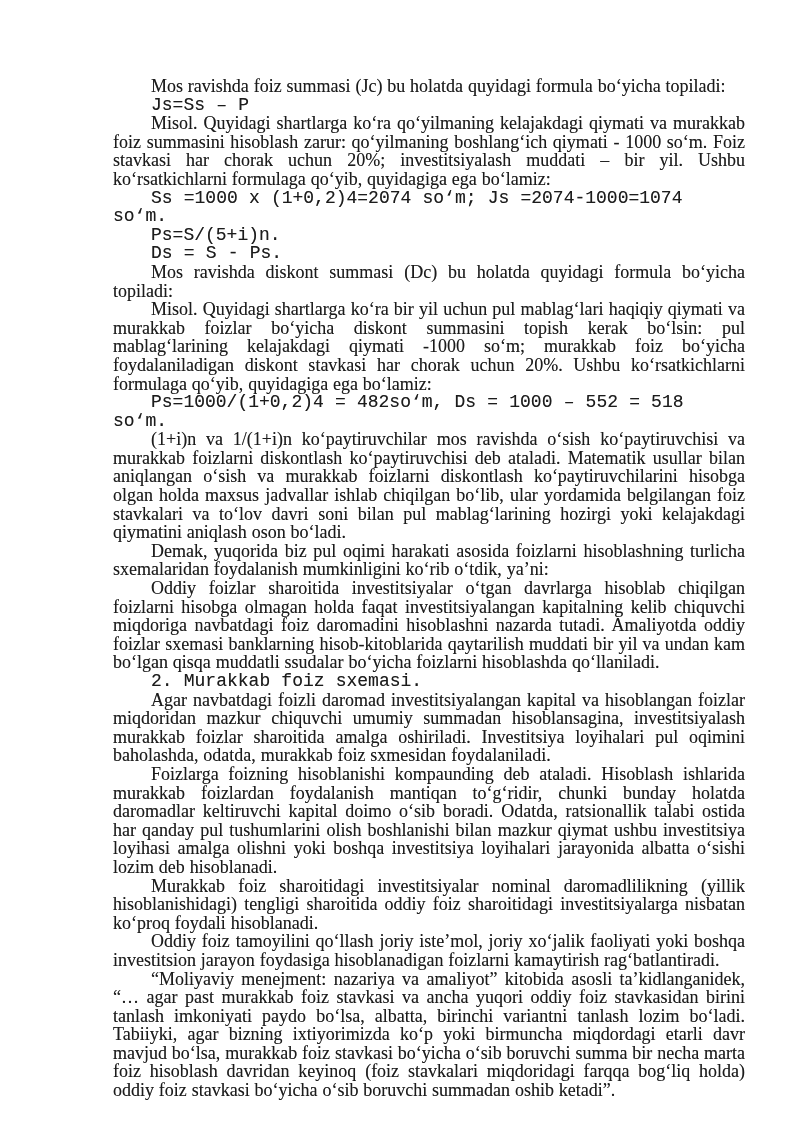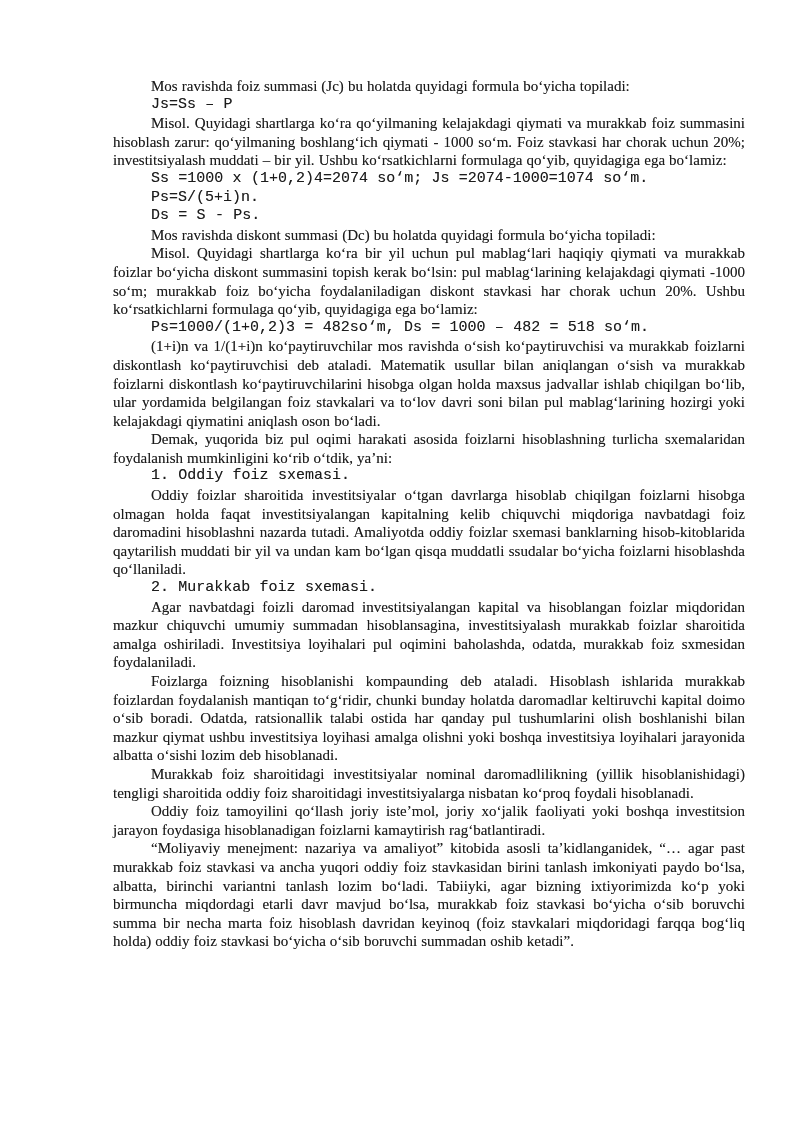--- a/index.html
+++ b/index.html
@@ -9,21 +9,21 @@
     height: 1131px;
     background: #ffffff;
     overflow: hidden;
   }
   .textblock {
     position: absolute;
     left: 113px;
     top: 77px;
     width: 632px;
     font-family: "Liberation Serif", "DejaVu Serif", serif;
-    font-size: 15px;
+    font-size: 18px;
     line-height: 18.6px;
     color: #1c1c1c;
     text-shadow: 0 0 0.5px rgba(20,20,20,0.45); 
   }
   .para {
     margin: 0;
     padding: 0;
     text-indent: 38px;
     word-spacing: 0.02em;
   }
@@ -36,24 +36,23 @@
 <div class="sheet">
   <div class="textblock">
       <p class="para para-body">Mos ravishda foiz summasi (Jc) bu holatda quyidagi formula bo‘yicha topiladi:</p>
       <p class="para para-line">Js=Ss – P</p>
       <p class="para para-body">Misol. Quyidagi shartlarga ko‘ra qo‘yilmaning kelajakdagi qiymati va murakkab foiz summasini hisoblash zarur: qo‘yilmaning boshlang‘ich qiymati - 1000 so‘m. Foiz stavkasi har chorak uchun 20%; investitsiyalash muddati – bir yil. Ushbu ko‘rsatkichlarni formulaga qo‘yib, quyidagiga ega bo‘lamiz:</p>
       <p class="para para-line">Ss =1000 x (1+0,2)4=2074 so‘m; Js =2074-1000=1074 so‘m.</p>
       <p class="para para-line">Ps=S/(5+i)n.</p>
       <p class="para para-line">Ds = S - Ps.</p>
       <p class="para para-body">Mos ravishda diskont summasi (Dc) bu holatda quyidagi formula bo‘yicha topiladi:</p>
       <p class="para para-body">Misol. Quyidagi shartlarga ko‘ra bir yil uchun pul mablag‘lari haqiqiy qiymati va murakkab foizlar bo‘yicha diskont summasini topish kerak bo‘lsin: pul mablag‘larining kelajakdagi qiymati -1000 so‘m; murakkab foiz bo‘yicha foydalaniladigan diskont stavkasi har chorak uchun 20%. Ushbu ko‘rsatkichlarni formulaga qo‘yib, quyidagiga ega bo‘lamiz:</p>
-      <p class="para para-line">Ps=1000/(1+0,2)3 = 482so‘m, Ds = 1000 – 482 = 518 so‘m.</p>
+      <p class="para para-line">Ps=1000/(1+0,2)4 = 482so‘m, Ds = 1000 – 552 = 518 so‘m.</p>
       <p class="para para-body">(1+i)n va 1/(1+i)n ko‘paytiruvchilar mos ravishda o‘sish ko‘paytiruvchisi va murakkab foizlarni diskontlash ko‘paytiruvchisi deb ataladi. Matematik usullar bilan aniqlangan o‘sish va murakkab foizlarni diskontlash ko‘paytiruvchilarini hisobga olgan holda maxsus jadvallar ishlab chiqilgan bo‘lib, ular yordamida belgilangan foiz stavkalari va to‘lov davri soni bilan pul mablag‘larining hozirgi yoki kelajakdagi qiymatini aniqlash oson bo‘ladi.</p>
       <p class="para para-body">Demak, yuqorida biz pul oqimi harakati asosida foizlarni hisoblashning turlicha sxemalaridan foydalanish mumkinligini ko‘rib o‘tdik, ya’ni:</p>
-      <p class="para para-line">1. Oddiy foiz sxemasi.</p>
       <p class="para para-body">Oddiy foizlar sharoitida investitsiyalar o‘tgan davrlarga hisoblab chiqilgan foizlarni hisobga olmagan holda faqat investitsiyalangan kapitalning kelib chiquvchi miqdoriga navbatdagi foiz daromadini hisoblashni nazarda tutadi. Amaliyotda oddiy foizlar sxemasi banklarning hisob-kitoblarida qaytarilish muddati bir yil va undan kam bo‘lgan qisqa muddatli ssudalar bo‘yicha foizlarni hisoblashda qo‘llaniladi.</p>
       <p class="para para-line">2. Murakkab foiz sxemasi.</p>
       <p class="para para-body">Agar navbatdagi foizli daromad investitsiyalangan kapital va hisoblangan foizlar miqdoridan mazkur chiquvchi umumiy summadan hisoblansagina, investitsiyalash murakkab foizlar sharoitida amalga oshiriladi. Investitsiya loyihalari pul oqimini baholashda, odatda, murakkab foiz sxmesidan foydalaniladi.</p>
       <p class="para para-body">Foizlarga foizning hisoblanishi kompaunding deb ataladi. Hisoblash ishlarida murakkab foizlardan foydalanish mantiqan to‘g‘ridir, chunki bunday holatda daromadlar keltiruvchi kapital doimo o‘sib boradi. Odatda, ratsionallik talabi ostida har qanday pul tushumlarini olish boshlanishi bilan mazkur qiymat ushbu investitsiya loyihasi amalga olishni yoki boshqa investitsiya loyihalari jarayonida albatta o‘sishi lozim deb hisoblanadi.</p>
       <p class="para para-body">Murakkab foiz sharoitidagi investitsiyalar nominal daromadlilikning (yillik hisoblanishidagi) tengligi sharoitida oddiy foiz sharoitidagi investitsiyalarga nisbatan ko‘proq foydali hisoblanadi.</p>
       <p class="para para-body">Oddiy foiz tamoyilini qo‘llash joriy iste’mol, joriy xo‘jalik faoliyati yoki boshqa investitsion jarayon foydasiga hisoblanadigan foizlarni kamaytirish rag‘batlantiradi.</p>
       <p class="para para-body">“Moliyaviy menejment: nazariya va amaliyot” kitobida asosli ta’kidlanganidek, “… agar past murakkab foiz stavkasi va ancha yuqori oddiy foiz stavkasidan birini tanlash imkoniyati paydo bo‘lsa, albatta, birinchi variantni tanlash lozim bo‘ladi. Tabiiyki, agar bizning ixtiyorimizda ko‘p yoki birmuncha miqdordagi etarli davr mavjud bo‘lsa, murakkab foiz stavkasi bo‘yicha o‘sib boruvchi summa bir necha marta foiz hisoblash davridan keyinoq (foiz stavkalari miqdoridagi farqqa bog‘liq holda) oddiy foiz stavkasi bo‘yicha o‘sib boruvchi summadan oshib ketadi”.</p>
     </div>
 </div>
 

